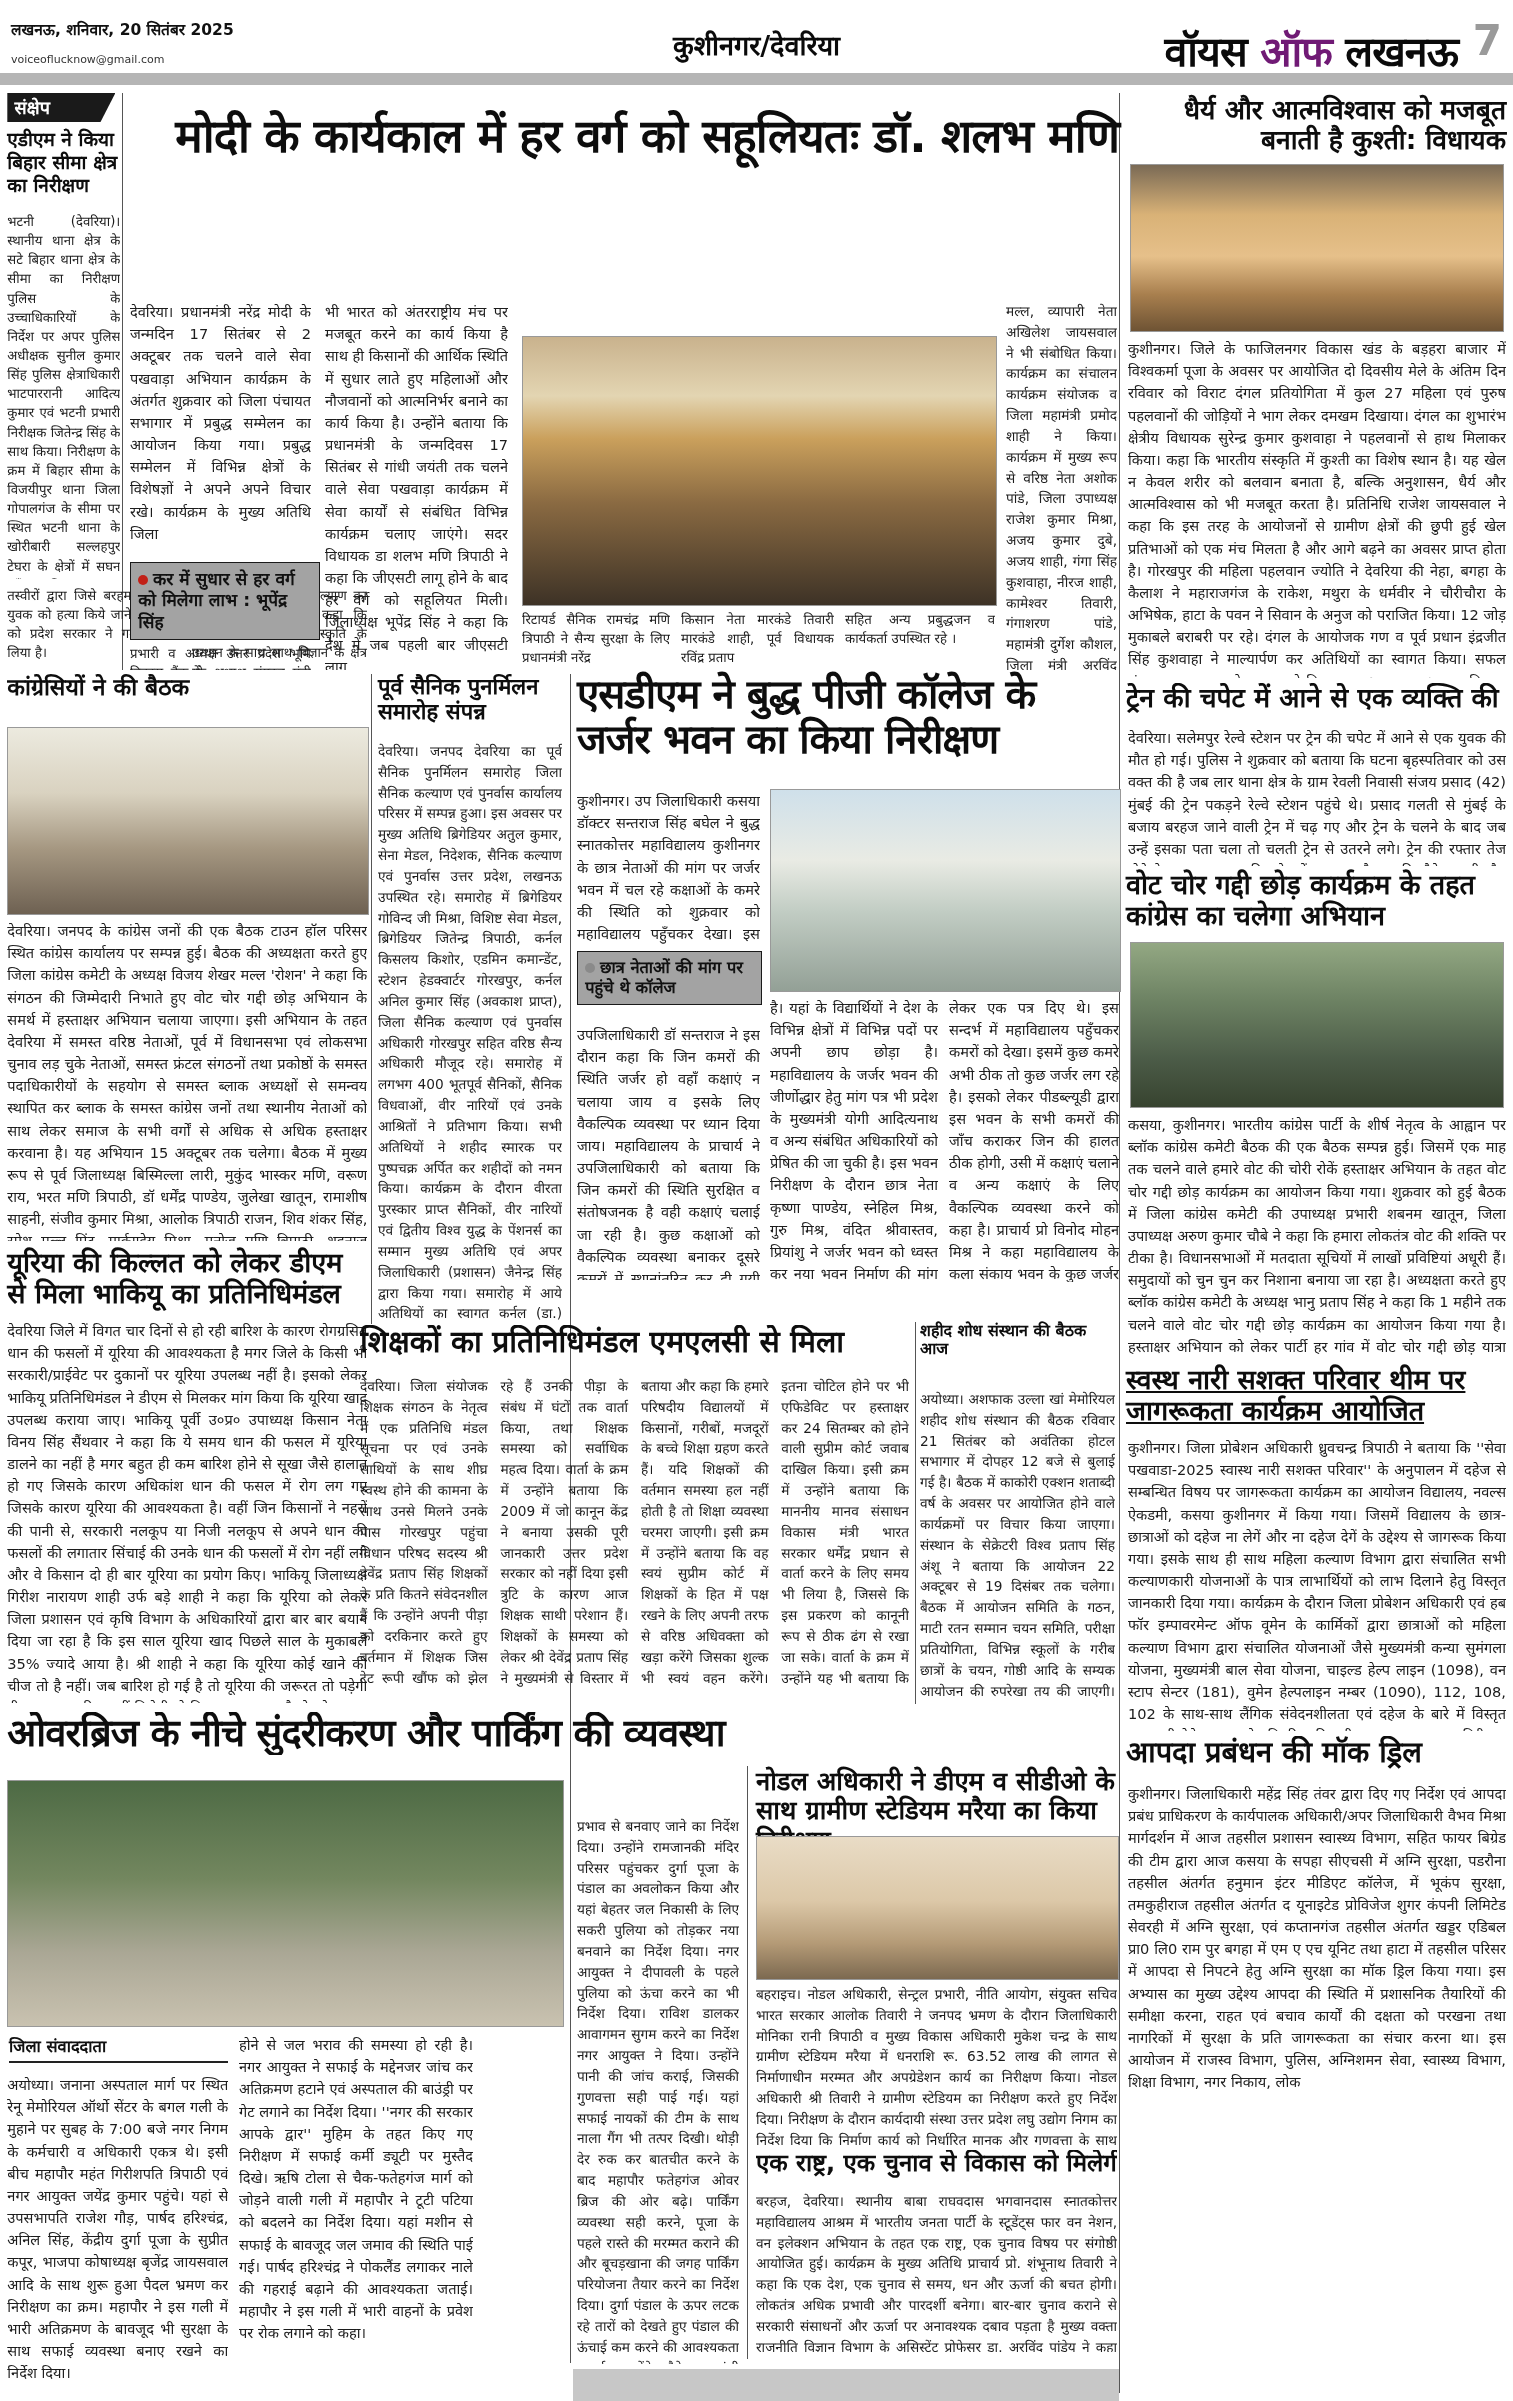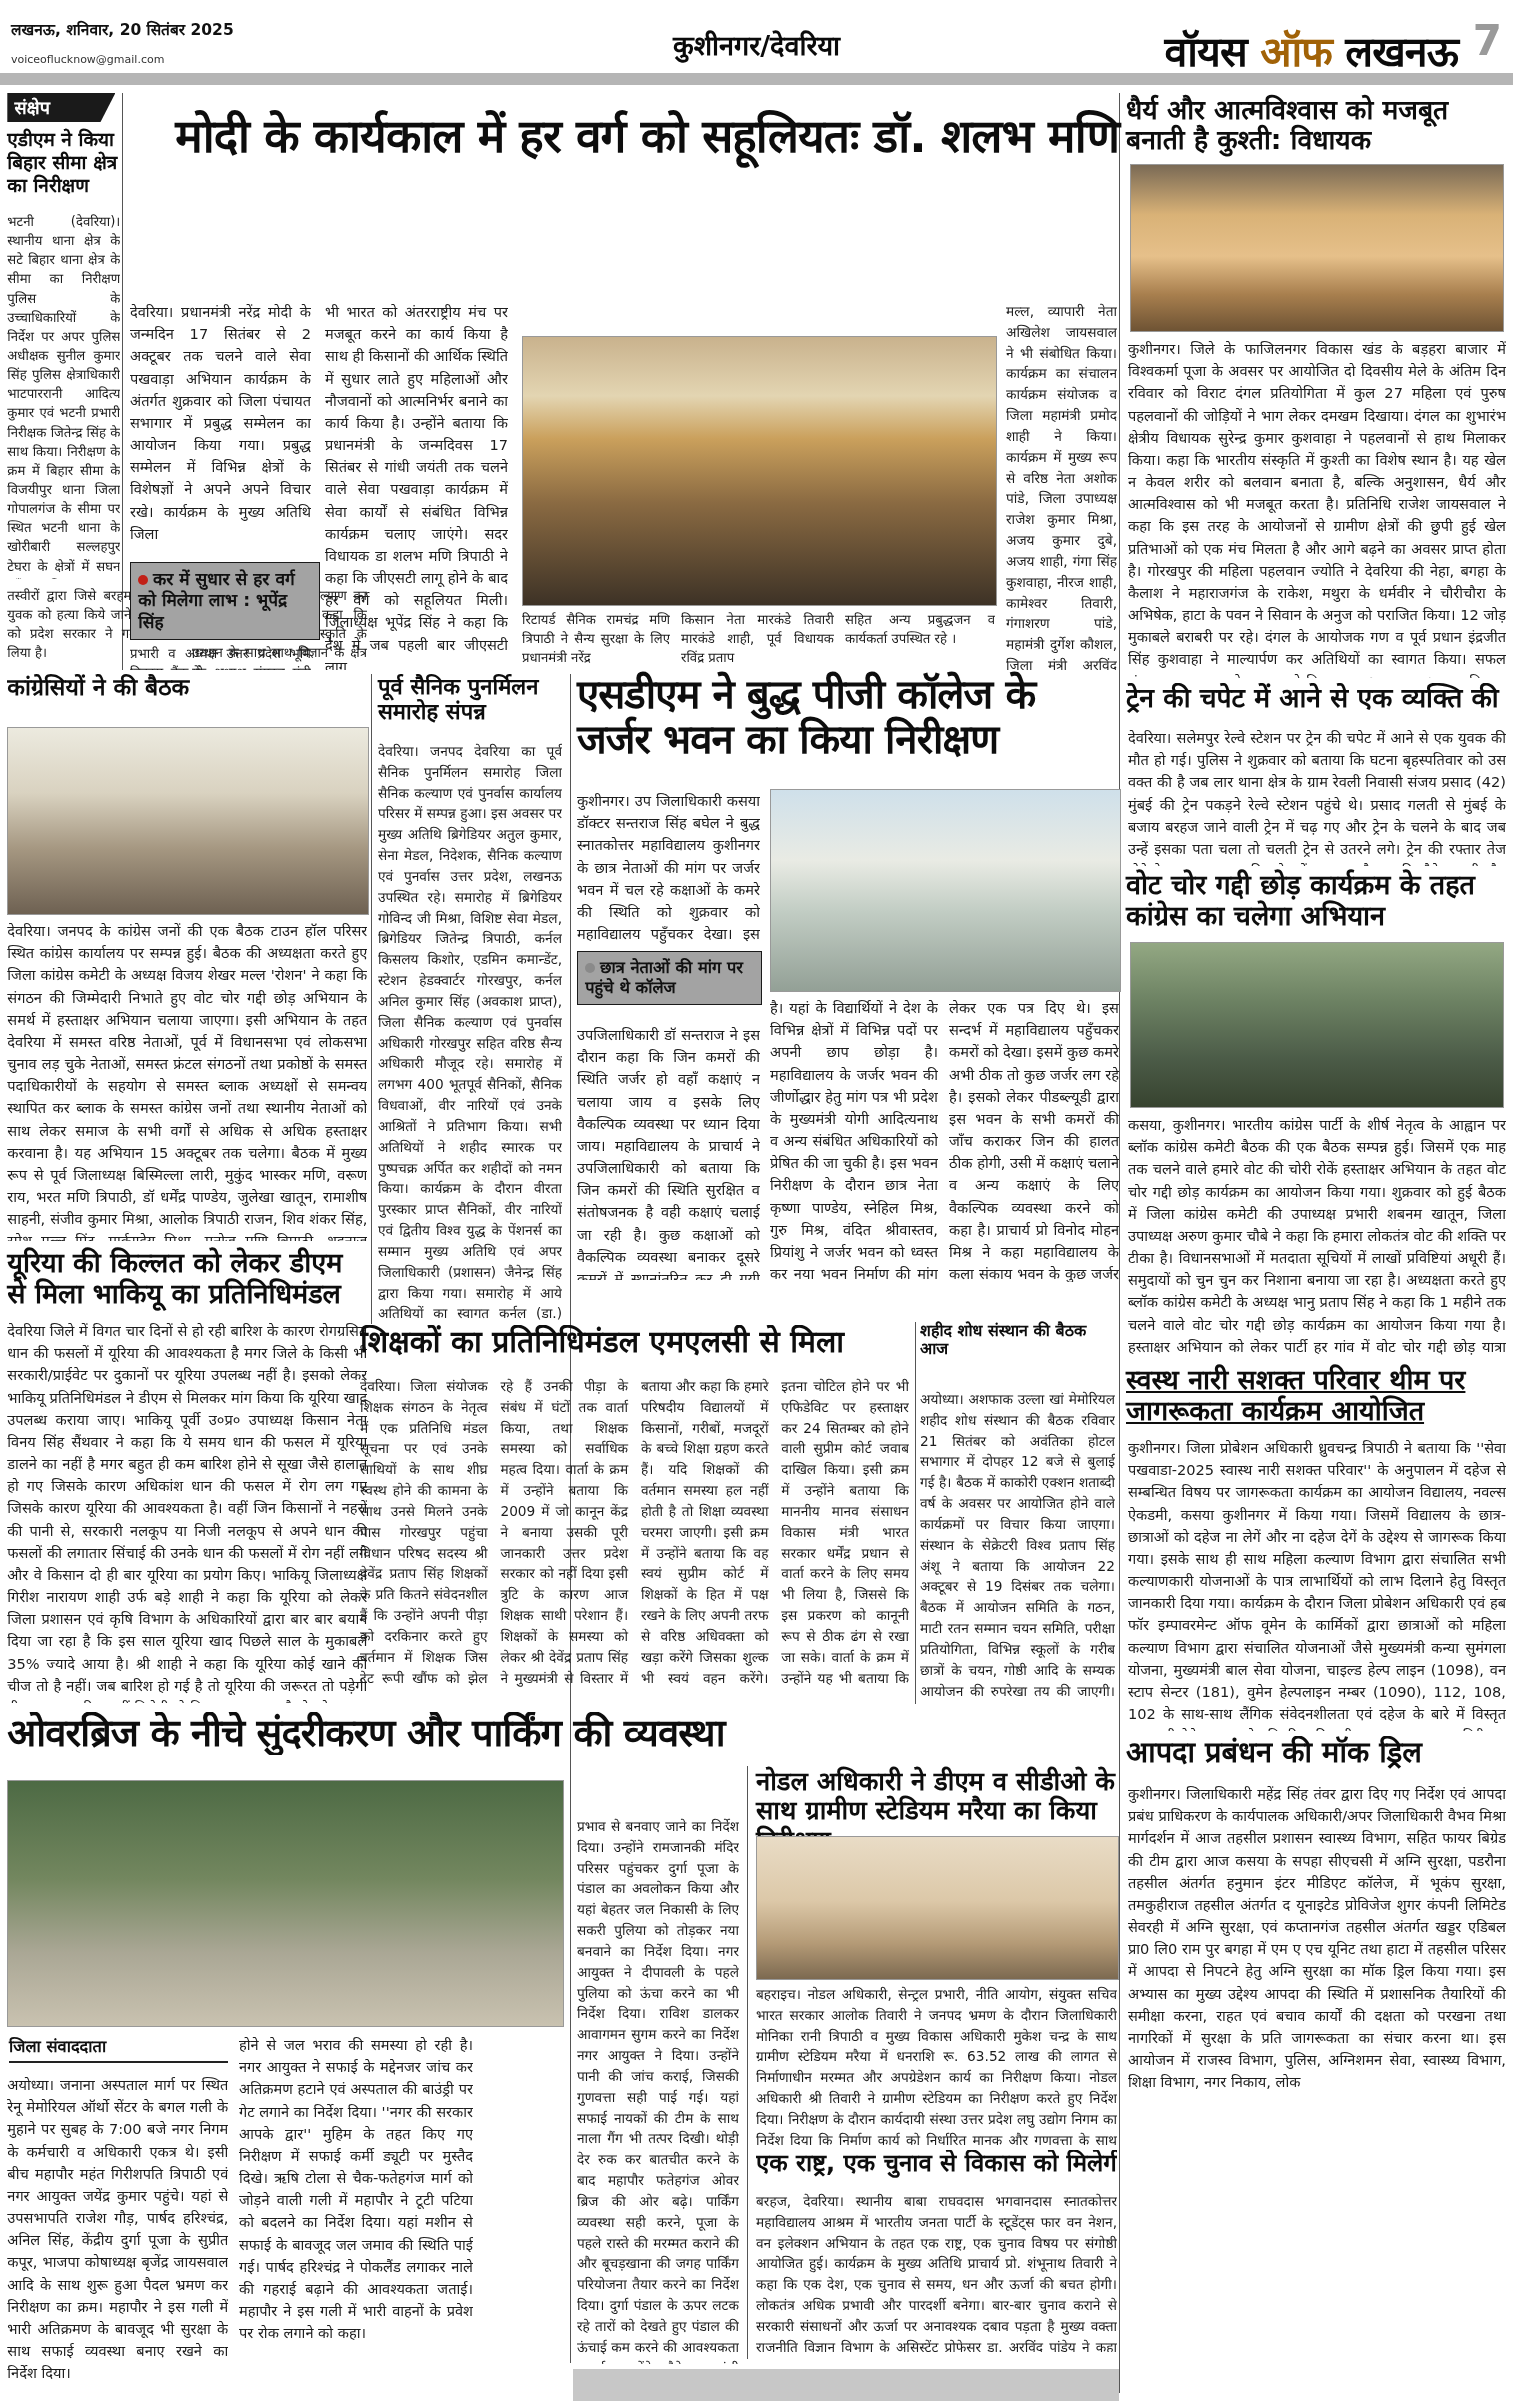--- a/index.html
+++ b/index.html
@@ -4,21 +4,21 @@
 <style>
   html,body{margin:0;padding:0;background:#e8e8e8;}
   #page{position:relative;width:1513px;height:2401px;background:#ffffff;overflow:hidden;
         font-family:"DejaVu Sans","Liberation Sans",sans-serif;color:#1a1a1a;}
   .abs{position:absolute;}
   
   .date{font-size:15.5px;font-weight:700;color:#111;}
   .email{font-size:11px;color:#333;}
   .section-title{font-size:27px;font-weight:800;color:#0a0a0a;}
   .masthead{font-size:41px;font-weight:900;color:#0a0a0a;letter-spacing:-0.9px;white-space:nowrap;}
-  .masthead .mid{color:#a16207;}
+  .masthead .mid{color:#701a75;}
   .pageno{font-size:42px;font-weight:900;color:#9a9a9a;}
   .graybar{background:#b5b5b5;}
   
   .vrule{width:0.9px;background:#555;}
   .hrule{height:1.8px;background:#222;}
   
   .h-xxl{font-weight:800;color:#0d0d0d;line-height:1.12;letter-spacing:-0.9px;}
   .h-lg{font-weight:800;color:#0d0d0d;line-height:1.15;}
   .h-md{font-weight:800;color:#0d0d0d;line-height:1.2;}
   
@@ -79,21 +79,21 @@
     <span class="dot dot-red"></span><span>कर में सुधार से हर वर्ग को मिलेगा लाभ : भूपेंद्र सिंह</span>
   </div>
   <div class="abs body-sm" style="left:130px;top:644px;width:181px;height:25.6px;">प्रभारी व अध्यक्ष उत्तर प्रदेश भूमि विकास बैंक के अध्यक्ष संगठन मंत्री मोदी के नेतृत्व वाली सरकार ने हर ऐतिहासिक सुधार लागू कर आमजनमानस को राहत दी।</div>
   <div class="abs body-txt" style="left:325px;top:301px;width:183px;height:369px;">भी भारत को अंतरराष्ट्रीय मंच पर मजबूत करने का कार्य किया है साथ ही किसानों की आर्थिक स्थिति में सुधार लाते हुए महिलाओं और नौजवानों को आत्मनिर्भर बनाने का कार्य किया है। उन्होंने बताया कि प्रधानमंत्री के जन्मदिवस 17 सितंबर से गांधी जयंती तक चलने वाले सेवा पखवाड़ा कार्यक्रम में सेवा कार्यों से संबंधित विभिन्न कार्यक्रम चलाए जाएंगे। सदर विधायक डा शलभ मणि त्रिपाठी ने कहा कि जीएसटी लागू होने के बाद हर वर्ग को सहूलियत मिली। जिलाध्यक्ष भूपेंद्र सिंह ने कहा कि देश में जब पहली बार जीएसटी लागू</div>
   <div class="abs photo ph-modi" style="left:522px;top:336px;width:473px;height:268px;"></div>
   <div class="abs body-sm" style="left:522px;top:610px;width:148px;height:60px;">रिटायर्ड सैनिक रामचंद्र मणि त्रिपाठी ने सैन्य सुरक्षा के लिए प्रधानमंत्री नरेंद्र</div>
   <div class="abs body-sm" style="left:681px;top:610px;width:153px;height:60px;">किसान नेता मारकंडे तिवारी मारकंडे शाही, पूर्व विधायक रविंद्र प्रताप</div>
   <div class="abs body-sm" style="left:845px;top:610px;width:150px;height:60px;">सहित अन्य प्रबुद्धजन व कार्यकर्ता उपस्थित रहे ।</div>
   <div class="abs body-txt" style="left:1006px;top:301px;width:111px;height:369px;font-size:13.7px;">मल्ल, व्यापारी नेता अखिलेश जायसवाल ने भी संबोधित किया। कार्यक्रम का संचालन कार्यक्रम संयोजक व जिला महामंत्री प्रमोद शाही ने किया। कार्यक्रम में मुख्य रूप से वरिष्ठ नेता अशोक पांडे, जिला उपाध्यक्ष राजेश कुमार मिश्रा, अजय कुमार दुबे, अजय शाही, गंगा सिंह कुशवाहा, नीरज शाही, कामेश्वर तिवारी, गंगाशरण पांडे, महामंत्री दुर्गेश कौशल, जिला मंत्री अरविंद पांडेय, पूर्व नगर महामंत्री दुर्गेश चंद, राजन यादव, विकास पटेल, रविंद्र सिंह, किशोर कुशवाहा, डा. अजय यादव सहित अन्य प्रबुद्धजन व कार्यकर्ता उपस्थित रहे।</div>
 
-  <div class="abs h-lg" style="left:1126px;top:95px;width:380px;font-size:26.5px;">धैर्य और आत्मविश्वास को मजबूत बनाती है कुश्ती: विधायक</div>
+  <div class="abs h-lg" style="left:1126px;top:95px;width:380px;font-size:26.5px;text-align:right;">धैर्य और आत्मविश्वास को मजबूत बनाती है कुश्ती: विधायक</div>
   <div class="abs photo ph-kushti" style="left:1130px;top:164px;width:372px;height:166px;"></div>
   <div class="abs body-txt" style="left:1128px;top:338px;width:378px;height:340px;">कुशीनगर। जिले के फाजिलनगर विकास खंड के बड़हरा बाजार में विश्वकर्मा पूजा के अवसर पर आयोजित दो दिवसीय मेले के अंतिम दिन रविवार को विराट दंगल प्रतियोगिता में कुल 27 महिला एवं पुरुष पहलवानों की जोड़ियों ने भाग लेकर दमखम दिखाया। दंगल का शुभारंभ क्षेत्रीय विधायक सुरेन्द्र कुमार कुशवाहा ने पहलवानों से हाथ मिलाकर किया। कहा कि भारतीय संस्कृति में कुश्ती का विशेष स्थान है। यह खेल न केवल शरीर को बलवान बनाता है, बल्कि अनुशासन, धैर्य और आत्मविश्वास को भी मजबूत करता है। प्रतिनिधि राजेश जायसवाल ने कहा कि इस तरह के आयोजनों से ग्रामीण क्षेत्रों की छुपी हुई खेल प्रतिभाओं को एक मंच मिलता है और आगे बढ़ने का अवसर प्राप्त होता है। गोरखपुर की महिला पहलवान ज्योति ने देवरिया की नेहा, बगहा के कैलाश ने महाराजगंज के राकेश, मथुरा के धर्मवीर ने चौरीचौरा के अभिषेक, हाटा के पवन ने सिवान के अनुज को पराजित किया। 12 जोड़ मुकाबले बराबरी पर रहे। दंगल के आयोजक गण व पूर्व प्रधान इंद्रजीत सिंह कुशवाहा ने माल्यार्पण कर अतिथियों का स्वागत किया। सफल संचालन पहलवान सुरेन्द्र यादव ने किया। इस अवसर पर भाजपा किसान मोर्चा के क्षेत्रीय उपाध्यक्ष राधेश्याम पाण्डेय, पृथ्वीपाल सिंह, मनोज सिंह, धनंजय यादव, प्रेमचन्द पाण्डेय, बैरिस्टर यादव, दिलीप वरनवाल, अनिल सिंह, जीतेन्द्र गोंड, प्रमोद समेत सैकड़ों लोग उपस्थित रहे।</div>
 
   <div class="abs h-lg" style="left:1126px;top:683px;width:380px;font-size:26.5px;white-space:nowrap;overflow:hidden;">ट्रेन की चपेट में आने से एक व्यक्ति की मौत</div>
   <div class="abs body-txt" style="left:1128px;top:727px;width:378px;height:139px;">देवरिया। सलेमपुर रेल्वे स्टेशन पर ट्रेन की चपेट में आने से एक युवक की मौत हो गई। पुलिस ने शुक्रवार को बताया कि घटना बृहस्पतिवार को उस वक्त की है जब लार थाना क्षेत्र के ग्राम रेवली निवासी संजय प्रसाद (42) मुंबई की ट्रेन पकड़ने रेल्वे स्टेशन पहुंचे थे। प्रसाद गलती से मुंबई के बजाय बरहज जाने वाली ट्रेन में चढ़ गए और ट्रेन के चलने के बाद जब उन्हें इसका पता चला तो चलती ट्रेन से उतरने लगे। ट्रेन की रफ्तार तेज होने के कारण वह उसकी चपेट में आ गए और उनकी मौके पर ही मौत हो गई। सलेमपुर कोतवाली के प्रभारी सुनील कुमार ने बताया कि शव को पोस्टमार्टम के लिए भेज दिया गया है।</div>
 
   <div class="abs h-lg" style="left:1126px;top:869px;width:380px;font-size:27px;">वोट चोर गद्दी छोड़ कार्यक्रम के तहत कांग्रेस का चलेगा अभियान</div>
   <div class="abs photo ph-votechor" style="left:1130px;top:942px;width:372px;height:164px;"></div>
   <div class="abs body-txt" style="left:1128px;top:1114px;width:378px;height:245px;">कसया, कुशीनगर। भारतीय कांग्रेस पार्टी के शीर्ष नेतृत्व के आह्वान पर ब्लॉक कांग्रेस कमेटी बैठक की एक बैठक सम्पन्न हुई। जिसमें एक माह तक चलने वाले हमारे वोट की चोरी रोकें हस्ताक्षर अभियान के तहत वोट चोर गद्दी छोड़ कार्यक्रम का आयोजन किया गया। शुक्रवार को हुई बैठक में जिला कांग्रेस कमेटी की उपाध्यक्ष प्रभारी शबनम खातून, जिला उपाध्यक्ष अरुण कुमार चौबे ने कहा कि हमारा लोकतंत्र वोट की शक्ति पर टीका है। विधानसभाओं में मतदाता सूचियों में लाखों प्रविष्टियां अधूरी हैं। समुदायों को चुन चुन कर निशाना बनाया जा रहा है। अध्यक्षता करते हुए ब्लॉक कांग्रेस कमेटी के अध्यक्ष भानु प्रताप सिंह ने कहा कि 1 महीने तक चलने वाले वोट चोर गद्दी छोड़ कार्यक्रम का आयोजन किया गया है। हस्ताक्षर अभियान को लेकर पार्टी हर गांव में वोट चोर गद्दी छोड़ यात्रा करेंगी। संचालन ब्लॉक उपाध्यक्ष बृजेश जायसवाल ने किया। कार्यक्रम में सैफ पठान, यशवंत भारती, एनएसयूआई जिला अध्यक्ष अनुज मिश्रा आदि शामिल रहे।</div>
 

